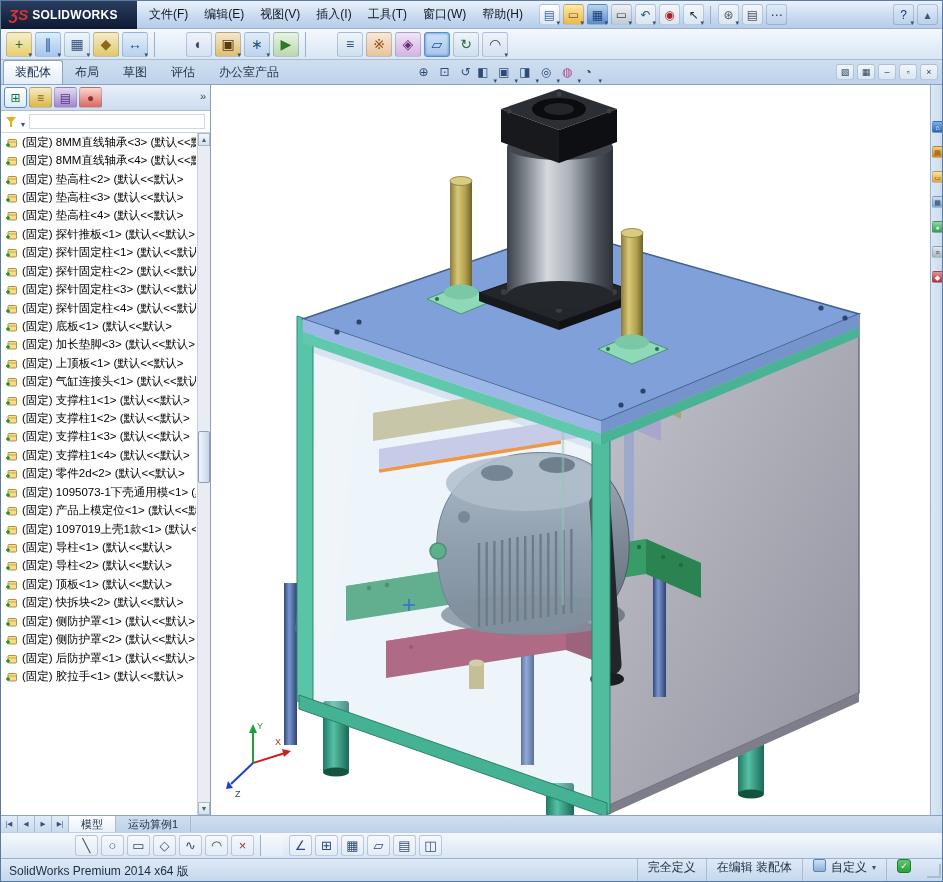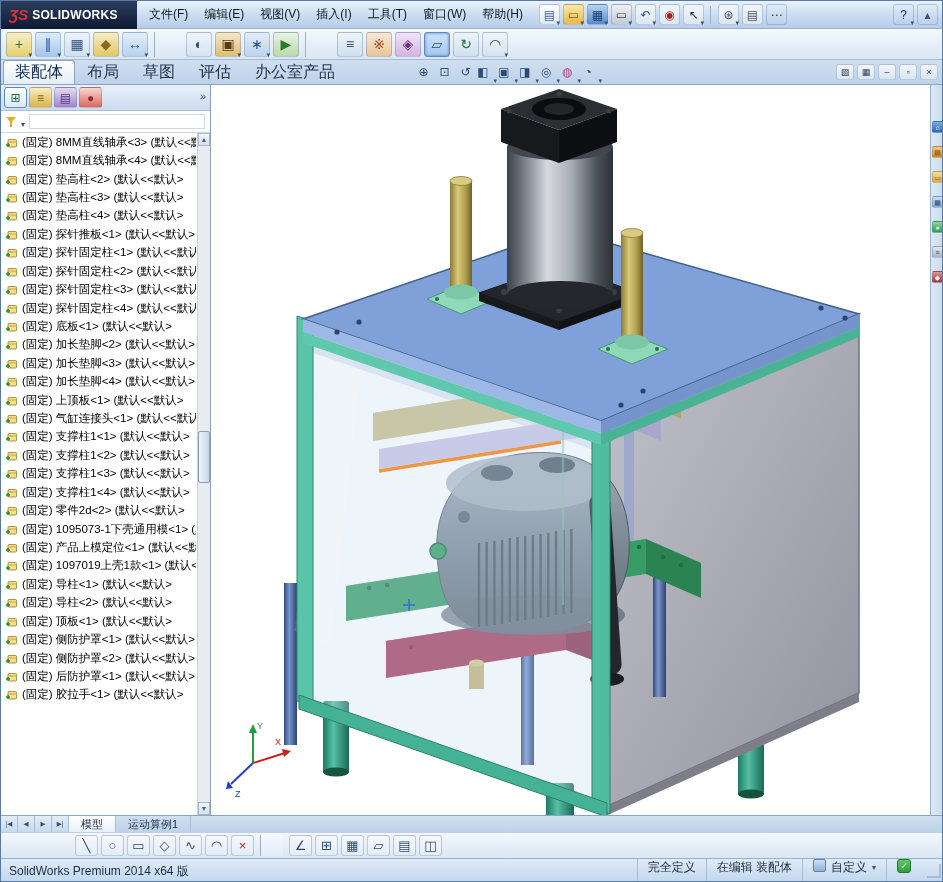--- a/index.html
+++ b/index.html
@@ -18,21 +18,21 @@
   .ic.dd::after{content:"▾";position:absolute;right:-1px;bottom:-2px;font-size:7px;color:#35507a}
   .ic.sep{width:2px;height:18px;background:none;border:none;border-left:1px solid #9ab0c8;border-radius:0;margin:0 3px}
   .ic.push{margin-left:auto}
   
   .toolbar2{position:absolute;left:0;top:28px;width:943px;height:31px;background:linear-gradient(180deg,#f4f8fd,#d9e6f4);border-bottom:1px solid #a8bcd4;display:flex;align-items:center;gap:3px;padding:0 5px}
   .toolbar2 .ic{width:26px;height:25px;font-size:14px}
   .toolbar2 .ic.on{background:linear-gradient(180deg,#cfe2f8,#a4c6ee);border-color:#5a8cc8;box-shadow:inset 0 0 3px #4a7ab8}
   
   .tabrow{position:absolute;left:0;top:59px;width:943px;height:25px;background:linear-gradient(180deg,#cfdff0,#bed2e9);border-bottom:1px solid #8aa4c4}
   .cmdtabs{display:flex;height:100%;align-items:stretch;padding-left:2px}
-  .cmdtab{font-size:16px;color:#24364e;padding:8px 11px;border:1px solid transparent;display:flex;align-items:center}
+  .cmdtab{font-size:12px;color:#24364e;padding:8px 11px;border:1px solid transparent;display:flex;align-items:center}
   .cmdtab.on{background:linear-gradient(180deg,#fdfeff,#e4eef8);border-color:#8aa4c4;border-bottom:none;border-radius:3px 3px 0 0;color:#122a4a}
   .headsup{position:absolute;left:413px;top:2px;display:flex;gap:2px}
   .headsup .ic{width:19px;height:20px;font-size:12px;background:none;border:none}
   .headsup .ic.dd{padding-right:7px}
   .winctrl{position:absolute;right:6px;top:4px;display:flex;gap:3px}
   .winctrl .ic{width:18px;height:16px;font-size:9px}
   
   .main{position:absolute;left:0;top:84px;width:943px;height:730px;background:#fff}
   .left-panel{position:absolute;left:0;top:0;width:210px;height:730px;background:#f2f6fb;border-right:1px solid #8aa0b8}
   .panel-tabs{position:relative;height:26px;display:flex;align-items:center;gap:2px;background:linear-gradient(180deg,#e8f0f9,#cddcee);border-bottom:1px solid #aabdd4;padding:0 3px}
@@ -280,46 +280,30 @@
           <div class="trow">
             <svg class="part-ic" width="13" height="13" viewBox="0 0 13 13">
               <rect x="3" y="3.5" width="8.5" height="7.5" rx="1" fill="#f5dc8e" stroke="#9a7a28" stroke-width="0.8"></rect>
               <path d="M3 6 L11.5 6" stroke="#caa93c" stroke-width="1"></path>
               <path d="M1 9 h4 M3 7 v4" stroke="#18921f" stroke-width="1.3"></path>
             </svg>
             <span class="trow-label">(固定) 底板&lt;1&gt; (默认&lt;&lt;默认&gt;</span>
           </div>
 
 
-          <div class="trow">
-            <svg class="part-ic" width="13" height="13" viewBox="0 0 13 13">
-              <rect x="3" y="3.5" width="8.5" height="7.5" rx="1" fill="#f5dc8e" stroke="#9a7a28" stroke-width="0.8"></rect>
-              <path d="M3 6 L11.5 6" stroke="#caa93c" stroke-width="1"></path>
-              <path d="M1 9 h4 M3 7 v4" stroke="#18921f" stroke-width="1.3"></path>
-            </svg>
-            <span class="trow-label">(固定) 加长垫脚&lt;2&gt; (默认&lt;&lt;默认&gt;</span>
-          </div>
 
           <div class="trow">
             <svg class="part-ic" width="13" height="13" viewBox="0 0 13 13">
               <rect x="3" y="3.5" width="8.5" height="7.5" rx="1" fill="#f5dc8e" stroke="#9a7a28" stroke-width="0.8"></rect>
               <path d="M3 6 L11.5 6" stroke="#caa93c" stroke-width="1"></path>
               <path d="M1 9 h4 M3 7 v4" stroke="#18921f" stroke-width="1.3"></path>
             </svg>
             <span class="trow-label">(固定) 加长垫脚&lt;3&gt; (默认&lt;&lt;默认&gt;</span>
           </div>
 
-          <div class="trow">
-            <svg class="part-ic" width="13" height="13" viewBox="0 0 13 13">
-              <rect x="3" y="3.5" width="8.5" height="7.5" rx="1" fill="#f5dc8e" stroke="#9a7a28" stroke-width="0.8"></rect>
-              <path d="M3 6 L11.5 6" stroke="#caa93c" stroke-width="1"></path>
-              <path d="M1 9 h4 M3 7 v4" stroke="#18921f" stroke-width="1.3"></path>
-            </svg>
-            <span class="trow-label">(固定) 加长垫脚&lt;4&gt; (默认&lt;&lt;默认&gt;</span>
-          </div>
 
           <div class="trow">
             <svg class="part-ic" width="13" height="13" viewBox="0 0 13 13">
               <rect x="3" y="3.5" width="8.5" height="7.5" rx="1" fill="#f5dc8e" stroke="#9a7a28" stroke-width="0.8"></rect>
               <path d="M3 6 L11.5 6" stroke="#caa93c" stroke-width="1"></path>
               <path d="M1 9 h4 M3 7 v4" stroke="#18921f" stroke-width="1.3"></path>
             </svg>
             <span class="trow-label">(固定) 上顶板&lt;1&gt; (默认&lt;&lt;默认&gt;</span>
           </div>
 
@@ -426,20 +410,28 @@
           <div class="trow">
             <svg class="part-ic" width="13" height="13" viewBox="0 0 13 13">
               <rect x="3" y="3.5" width="8.5" height="7.5" rx="1" fill="#f5dc8e" stroke="#9a7a28" stroke-width="0.8"></rect>
               <path d="M3 6 L11.5 6" stroke="#caa93c" stroke-width="1"></path>
               <path d="M1 9 h4 M3 7 v4" stroke="#18921f" stroke-width="1.3"></path>
             </svg>
             <span class="trow-label">(固定) 顶板&lt;1&gt; (默认&lt;&lt;默认&gt;</span>
           </div>
 
 
+          <div class="trow">
+            <svg class="part-ic" width="13" height="13" viewBox="0 0 13 13">
+              <rect x="3" y="3.5" width="8.5" height="7.5" rx="1" fill="#f5dc8e" stroke="#9a7a28" stroke-width="0.8"></rect>
+              <path d="M3 6 L11.5 6" stroke="#caa93c" stroke-width="1"></path>
+              <path d="M1 9 h4 M3 7 v4" stroke="#18921f" stroke-width="1.3"></path>
+            </svg>
+            <span class="trow-label">(固定) 快拆块&lt;2&gt; (默认&lt;&lt;默认&gt;</span>
+          </div>
 
           <div class="trow">
             <svg class="part-ic" width="13" height="13" viewBox="0 0 13 13">
               <rect x="3" y="3.5" width="8.5" height="7.5" rx="1" fill="#f5dc8e" stroke="#9a7a28" stroke-width="0.8"></rect>
               <path d="M3 6 L11.5 6" stroke="#caa93c" stroke-width="1"></path>
               <path d="M1 9 h4 M3 7 v4" stroke="#18921f" stroke-width="1.3"></path>
             </svg>
             <span class="trow-label">(固定) 侧防护罩&lt;1&gt; (默认&lt;&lt;默认&gt;</span>
           </div>
 

